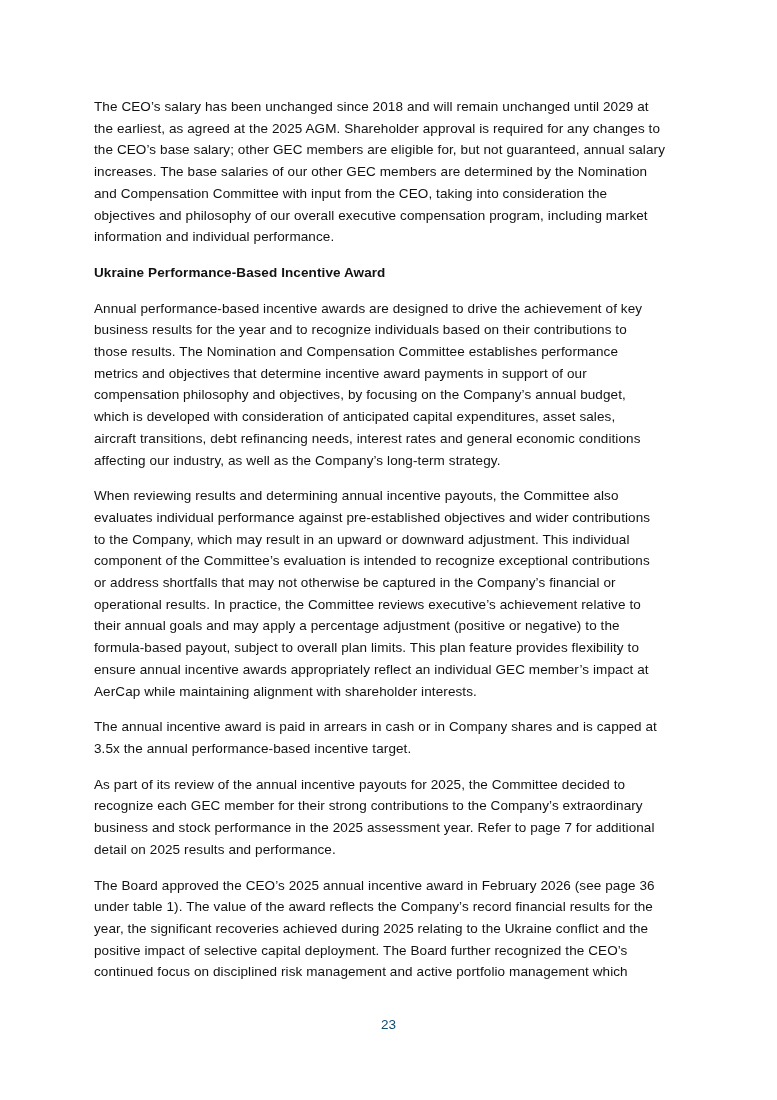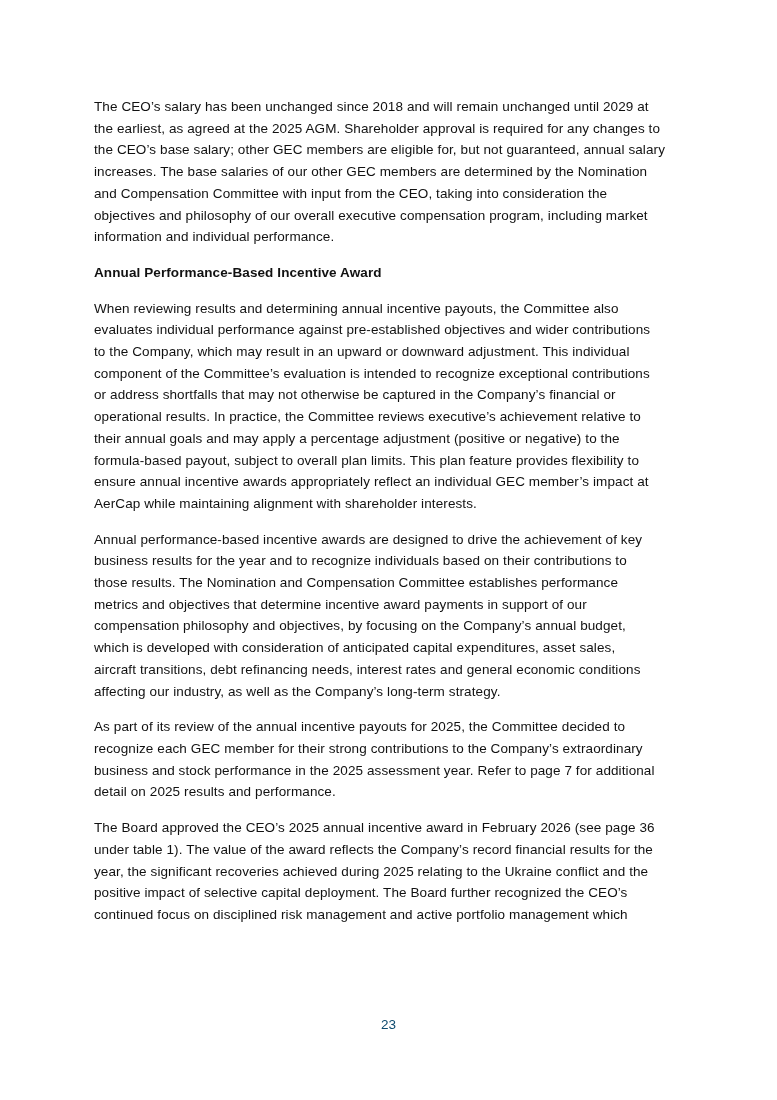--- a/index.html
+++ b/index.html
@@ -52,39 +52,41 @@
 
 <div class="page">
   <div class="content">
     <p>The CEO’s salary has been unchanged since 2018 and will remain unchanged until 2029 at
 the earliest, as agreed at the 2025 AGM. Shareholder approval is required for any changes to
 the CEO’s base salary; other GEC members are eligible for, but not guaranteed, annual salary
 increases. The base salaries of our other GEC members are determined by the Nomination
 and Compensation Committee with input from the CEO, taking into consideration the
 objectives and philosophy of our overall executive compensation program, including market
 information and individual performance.</p>
-    <h2 class="heading">Annual Performance-Based Incentive Award</h2>
+    <h2 class="heading">Ukraine Performance-Based Incentive Award</h2>
+    <p>Annual performance-based incentive awards are designed to drive the achievement of key
+business results for the year and to recognize individuals based on their contributions to
+those results. The Nomination and Compensation Committee establishes performance
+metrics and objectives that determine incentive award payments in support of our
+compensation philosophy and objectives, by focusing on the Company’s annual budget,
+which is developed with consideration of anticipated capital expenditures, asset sales,
+aircraft transitions, debt refinancing needs, interest rates and general economic conditions
+affecting our industry, as well as the Company’s long-term strategy.</p>
     <p>When reviewing results and determining annual incentive payouts, the Committee also
 evaluates individual performance against pre-established objectives and wider contributions
 to the Company, which may result in an upward or downward adjustment. This individual
 component of the Committee’s evaluation is intended to recognize exceptional contributions
 or address shortfalls that may not otherwise be captured in the Company’s financial or
 operational results. In practice, the Committee reviews executive’s achievement relative to
 their annual goals and may apply a percentage adjustment (positive or negative) to the
 formula-based payout, subject to overall plan limits. This plan feature provides flexibility to
 ensure annual incentive awards appropriately reflect an individual GEC member’s impact at
 AerCap while maintaining alignment with shareholder interests.</p>
-    <p>Annual performance-based incentive awards are designed to drive the achievement of key
-business results for the year and to recognize individuals based on their contributions to
-those results. The Nomination and Compensation Committee establishes performance
-metrics and objectives that determine incentive award payments in support of our
-compensation philosophy and objectives, by focusing on the Company’s annual budget,
-which is developed with consideration of anticipated capital expenditures, asset sales,
-aircraft transitions, debt refinancing needs, interest rates and general economic conditions
-affecting our industry, as well as the Company’s long-term strategy.</p>
+    <p>The annual incentive award is paid in arrears in cash or in Company shares and is capped at
+3.5x the annual performance-based incentive target.</p>
     <p>As part of its review of the annual incentive payouts for 2025, the Committee decided to
 recognize each GEC member for their strong contributions to the Company’s extraordinary
 business and stock performance in the 2025 assessment year. Refer to page 7 for additional
 detail on 2025 results and performance.</p>
     <p class="gap-before">The Board approved the CEO’s 2025 annual incentive award in February 2026 (see page 36
 under table 1). The value of the award reflects the Company’s record financial results for the
 year, the significant recoveries achieved during 2025 relating to the Ukraine conflict and the
 positive impact of selective capital deployment. The Board further recognized the CEO’s
 continued focus on disciplined risk management and active portfolio management which</p>
   </div>

